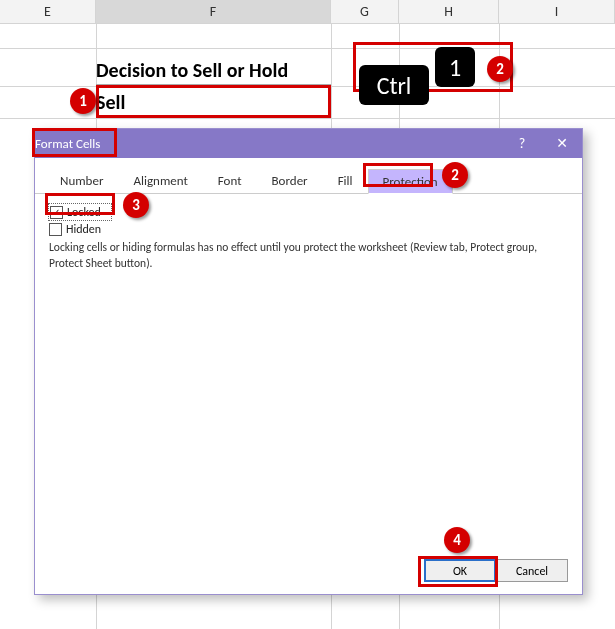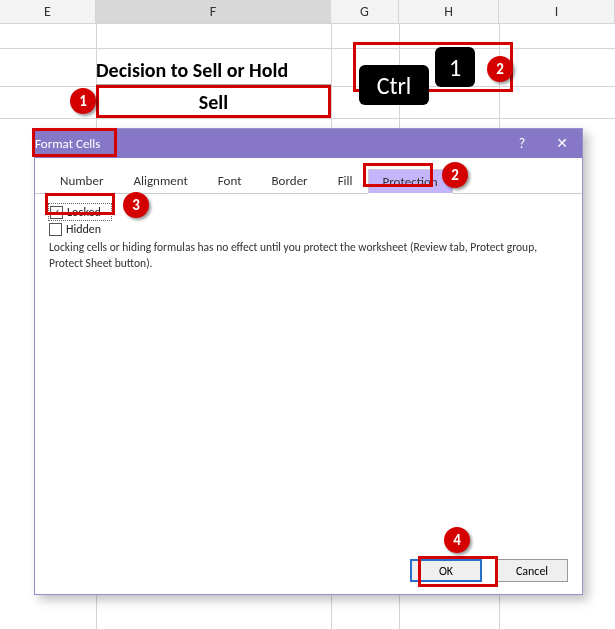--- a/index.html
+++ b/index.html
@@ -34,21 +34,21 @@
   .vline { position:absolute; top:24px; bottom:0; width:1px; background:#d4d4d4; }
   .hline { position:absolute; left:0; right:0; height:1px; background:#d4d4d4; }
   
   .cell-header-text {
     position:absolute; left:96px; top:55px; width:235px; height:30px;
     font-size:20px; font-weight:bold; color:#000; line-height:30px;
     border-bottom:1px solid #aaa;
   }
   .cell-sell {
     position:absolute; left:96px; top:87px; width:235px; height:30px;
-    font-size:20px; font-weight:bold; color:#000; text-align:center; line-height:30px;
+    font-size:20px; font-weight:bold; color:#000; line-height:30px;
     background:#fff;
   }
   
   .callout-box { position:absolute; border:3px solid #d40000; }
   .callout-num {
     position:absolute; width:26px; height:26px; border-radius:50%;
     background:#d40000; color:#fff; font-weight:bold; font-size:15px;
     text-align:center; line-height:26px;
     box-shadow: 2px 2px 3px rgba(0,0,0,0.4);
   }
@@ -86,21 +86,21 @@
   }
   .dlg-body { padding:8px 14px; font-size:12px; color:#222; }
   .chk-row { display:flex; align-items:center; gap:4px; margin:2px 0; }
   .chk {
     width:13px; height:13px; border:1px solid #555; display:inline-flex;
     align-items:center; justify-content:center; font-size:10px; color:#333;
     background:#fff;
   }
   .info-text { margin-top:4px; font-size:11.5px; color:#333; line-height:1.35; max-width:520px;}
   .dlg-buttons {
-    position:absolute; right:14px; bottom:12px; display:flex; gap:14px;
+    position:absolute; right:14px; bottom:12px; display:flex; 
   }
   .dlg-btn {
     width:72px; height:23px; font-size:12px; border:1px solid #999; background:#efefef;
     display:flex; align-items:center; justify-content:center; cursor:pointer;
   }
   .dlg-btn.default { border:2px solid #2a6fc9; }
 </style>
 </head>
 <body>
 

